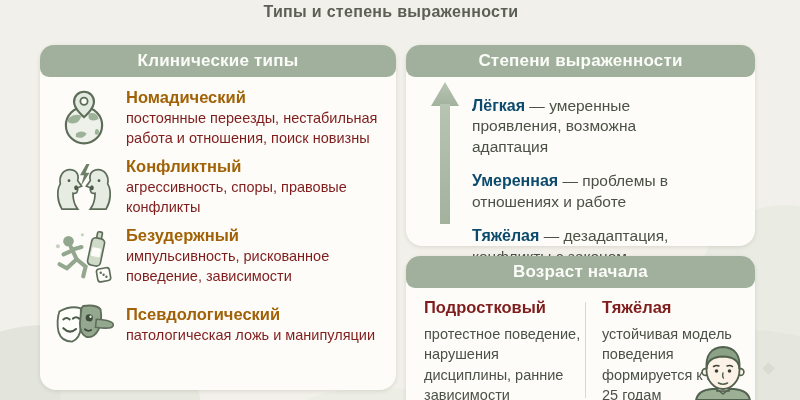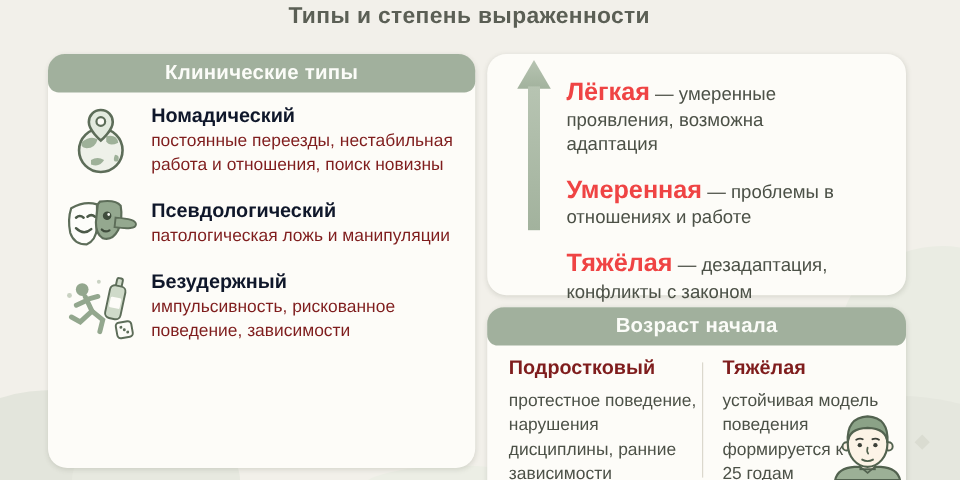--- a/index.html
+++ b/index.html
@@ -16,47 +16,47 @@
   .blob.b3{left:700px;top:205px;width:170px;height:150px;background:#eaece3;}
   .blob.b4{left:640px;top:330px;width:220px;height:120px;background:#e5e7de;}
   .blob.b5{left:300px;top:388px;width:160px;height:40px;background:#eceee5;}
   .diamond{position:absolute;width:9px;height:9px;background:#dadcd1;transform:rotate(45deg);}
   .diamond.d1{left:764px;top:364px;}
   .diamond.d2{left:630px;top:300px;background:#e2e4da;}
   .diamond.d3{left:540px;top:222px;width:7px;height:7px;background:#e6e8de;}
 
   .page-title{
     position:absolute;left:0;top:3px;width:782px;text-align:center;
-    font-size:19px;font-weight:bold;color:#5b5f55;letter-spacing:.3px;margin:0;
+    font-size:16px;font-weight:bold;color:#5b5f55;letter-spacing:.3px;margin:0;
   }
 
   .card{
     position:absolute;background:#fdfcf8;border-radius:16px;
     box-shadow:0 1px 4px rgba(95,100,85,.18);
   }
   .card-header{
     height:32px;background:#a1b09d;border-radius:14px 14px 9px 9px;
     display:flex;align-items:center;justify-content:center;
     color:#fbfcf8;font-weight:bold;font-size:17px;letter-spacing:.2px;
   }
 
   
   #clinical-card{left:40px;top:45px;width:356px;height:345px;}
   .types-list{padding:9px 14px 0 12px;}
   .type-item{display:flex;align-items:center;margin-bottom:5px;}
   .type-item .type-icon{width:64px;height:64px;flex:none;display:flex;align-items:center;justify-content:center;margin-right:10px;}
-  .type-title{font-size:16.5px;font-weight:bold;color:#0f172a;margin:0 0 2px;}
+  .type-title{font-size:16.5px;font-weight:bold;color:#a16207;margin:0 0 2px;}
   .type-desc{font-size:14.5px;color:#7f1d1d;line-height:1.32;margin:0;max-width:252px;}
 
   
   #severity-card{left:406px;top:45px;width:349px;height:201px;}
   .severity-body{position:relative;padding:18px 14px 0 66px;}
   .up-arrow{position:absolute;left:24px;top:5px;}
   .severity-row{margin:0 0 13px;font-size:15.5px;line-height:1.32;max-width:244px;color:#4c5147;}
-  .severity-name{font-weight:bold;font-size:21px;color:#ef4444;}
+  .severity-name{font-weight:bold;font-size:16px;color:#0c4a6e;}
 
   
   #age-card{left:406px;top:256px;width:349px;height:170px;}
   .age-col{position:absolute;}
   .age-col.left{left:18px;top:42px;width:162px;}
   .age-col.right{left:196px;top:42px;width:134px;}
   .age-divider{position:absolute;left:179px;top:46px;height:96px;width:1px;background:#dbd8cd;}
   .age-title{font-size:16.5px;font-weight:bold;color:#7f1d1d;margin:0 0 7px;}
   .age-desc{font-size:14.5px;line-height:1.4;margin:0;color:#4c5147;}
 
@@ -91,20 +91,71 @@
           <path d="M32,3 C38.5,3 43,8 43,14 C43,22 32,31 32,31 C32,31 21,22 21,14 C21,8 25.5,3 32,3 Z" fill="#e3eadf" stroke="#5d6d59" stroke-width="2.4"></path>
           <circle cx="32" cy="13.5" r="4" fill="#fdfcf8" stroke="#5d6d59" stroke-width="2"></circle>
         </svg>
       </span>
       <div>
         <p class="type-title">Номадический</p>
         <p class="type-desc">постоянные переезды, нестабильная работа и отношения, поиск новизны</p>
       </div>
     </div>
 
+    <div class="type-item">
+      <span class="type-icon">
+        <svg width="60" height="50" viewBox="0 0 76 60">
+          <path d="M10,58 C4,48 3,34 8,26 C6,16 12,8 20,8 C28,8 32,14 30,22 L35,29 L30,31 C31,36 28,39 24,38 C24,46 26,53 30,58 Z" fill="#e7ece2" stroke="#5d6d59" stroke-width="2.2"></path>
+          <g transform="translate(76,0) scale(-1,1)">
+            <path d="M10,58 C4,48 3,34 8,26 C6,16 12,8 20,8 C28,8 32,14 30,22 L35,29 L30,31 C31,36 28,39 24,38 C24,46 26,53 30,58 Z" fill="#e7ece2" stroke="#5d6d59" stroke-width="2.2"></path>
+          </g>
+          <circle cx="19" cy="22" r="1.8" fill="#4c5a49"></circle>
+          <circle cx="57" cy="22" r="1.8" fill="#4c5a49"></circle>
+          <ellipse cx="28" cy="31" rx="2.4" ry="3.2" fill="#4c5a49"></ellipse>
+          <ellipse cx="48" cy="31" rx="2.4" ry="3.2" fill="#4c5a49"></ellipse>
+          <polygon points="41,1 33,15 38,15 34,29 45,12 40,12 45,1" fill="#6f8069"></polygon>
+        </svg>
+      </span>
+      <div>
+        <p class="type-title">Конфликтный</p>
+        <p class="type-desc">агрессивность, споры, правовые конфликты</p>
+      </div>
+    </div>
+
+    <div class="type-item">
+      <span class="type-icon">
+        <svg width="62" height="56" viewBox="0 0 76 68">
+          <g transform="rotate(12 53 28)">
+            <rect x="50" y="4" width="6" height="12" rx="2" fill="#cfdac9" stroke="#5d6d59" stroke-width="2"></rect>
+            <rect x="45" y="12" width="16" height="34" rx="5" fill="#cfdac9" stroke="#5d6d59" stroke-width="2"></rect>
+            <rect x="47.5" y="24" width="11" height="11" rx="1.5" fill="#fdfcf8"></rect>
+          </g>
+          <g transform="rotate(-10 62 57)">
+            <rect x="54" y="49" width="16" height="16" rx="3.5" fill="#fdfcf8" stroke="#5d6d59" stroke-width="2"></rect>
+            <circle cx="59" cy="54" r="1.5" fill="#5d6d59"></circle>
+            <circle cx="62" cy="57" r="1.5" fill="#5d6d59"></circle>
+            <circle cx="65" cy="60" r="1.5" fill="#5d6d59"></circle>
+          </g>
+          <circle cx="19" cy="16" r="6.5" fill="#93a78e"></circle>
+          <g stroke="#93a78e" stroke-width="5" stroke-linecap="round" fill="none">
+            <path d="M22,23 L29,38"></path>
+            <path d="M24,27 L13,32"></path>
+            <path d="M24,26 L35,23"></path>
+            <path d="M29,38 L40,47 L37,59"></path>
+            <path d="M29,38 L17,49 L8,44"></path>
+          </g>
+          <circle cx="6" cy="22" r="2.5" fill="#c9d2c2"></circle>
+          <circle cx="36" cy="8" r="2" fill="#c9d2c2"></circle>
+        </svg>
+      </span>
+      <div>
+        <p class="type-title">Безудержный</p>
+        <p class="type-desc">импульсивность, рискованное поведение, зависимости</p>
+      </div>
+    </div>
 
     <div class="type-item">
       <span class="type-icon">
         <svg width="62" height="50" viewBox="0 0 78 58">
           <path d="M8,12 Q22,4 35,8 L35,32 Q34,46 24,50 Q11,50 7,38 Q4,24 8,12 Z" fill="#fdfdfa" stroke="#5d6d59" stroke-width="2.3"></path>
           <path d="M13,22 q4,-3.5 8,0" fill="none" stroke="#4c5a49" stroke-width="2.6" stroke-linecap="round"></path>
           <path d="M25,21 q4,-3.5 8,0" fill="none" stroke="#4c5a49" stroke-width="2.6" stroke-linecap="round"></path>
           <path d="M13,33 q8,8 16,1" fill="none" stroke="#4c5a49" stroke-width="2.6" stroke-linecap="round"></path>
           <g transform="rotate(6 46 26)">
             <path d="M36,6 Q52,2 58,8 Q62,22 58,34 Q53,46 43,44 Q35,40 34,28 L34,9 Z" fill="#94a88f" stroke="#5d6d59" stroke-width="2.3"></path>
@@ -114,56 +165,25 @@
             <path d="M41,35 q4,3 8,0" fill="none" stroke="#3f4c3c" stroke-width="2.4" stroke-linecap="round"></path>
           </g>
         </svg>
       </span>
       <div>
         <p class="type-title">Псевдологический</p>
         <p class="type-desc">патологическая ложь и манипуляции</p>
       </div>
     </div>
 
-    <div class="type-item">
-      <span class="type-icon">
-        <svg width="62" height="56" viewBox="0 0 76 68">
-          <g transform="rotate(12 53 28)">
-            <rect x="50" y="4" width="6" height="12" rx="2" fill="#cfdac9" stroke="#5d6d59" stroke-width="2"></rect>
-            <rect x="45" y="12" width="16" height="34" rx="5" fill="#cfdac9" stroke="#5d6d59" stroke-width="2"></rect>
-            <rect x="47.5" y="24" width="11" height="11" rx="1.5" fill="#fdfcf8"></rect>
-          </g>
-          <g transform="rotate(-10 62 57)">
-            <rect x="54" y="49" width="16" height="16" rx="3.5" fill="#fdfcf8" stroke="#5d6d59" stroke-width="2"></rect>
-            <circle cx="59" cy="54" r="1.5" fill="#5d6d59"></circle>
-            <circle cx="62" cy="57" r="1.5" fill="#5d6d59"></circle>
-            <circle cx="65" cy="60" r="1.5" fill="#5d6d59"></circle>
-          </g>
-          <circle cx="19" cy="16" r="6.5" fill="#93a78e"></circle>
-          <g stroke="#93a78e" stroke-width="5" stroke-linecap="round" fill="none">
-            <path d="M22,23 L29,38"></path>
-            <path d="M24,27 L13,32"></path>
-            <path d="M24,26 L35,23"></path>
-            <path d="M29,38 L40,47 L37,59"></path>
-            <path d="M29,38 L17,49 L8,44"></path>
-          </g>
-          <circle cx="6" cy="22" r="2.5" fill="#c9d2c2"></circle>
-          <circle cx="36" cy="8" r="2" fill="#c9d2c2"></circle>
-        </svg>
-      </span>
-      <div>
-        <p class="type-title">Безудержный</p>
-        <p class="type-desc">импульсивность, рискованное поведение, зависимости</p>
-      </div>
-    </div>
-
   </div>
 </section>
 
 <section class="card" id="severity-card">
+  <div class="card-header">Степени выраженности</div>
   <div class="severity-body">
     <span class="up-arrow">
       <svg width="30" height="142" viewBox="0 0 30 142">
         <defs>
           <linearGradient id="ag" x1="0" y1="0" x2="0" y2="1">
             <stop offset="0" stop-color="#b7c4b2"></stop>
             <stop offset="1" stop-color="#a2b29d"></stop>
           </linearGradient>
         </defs>
         <polygon points="15,0 29,24 1,24" fill="url(#ag)"></polygon>

